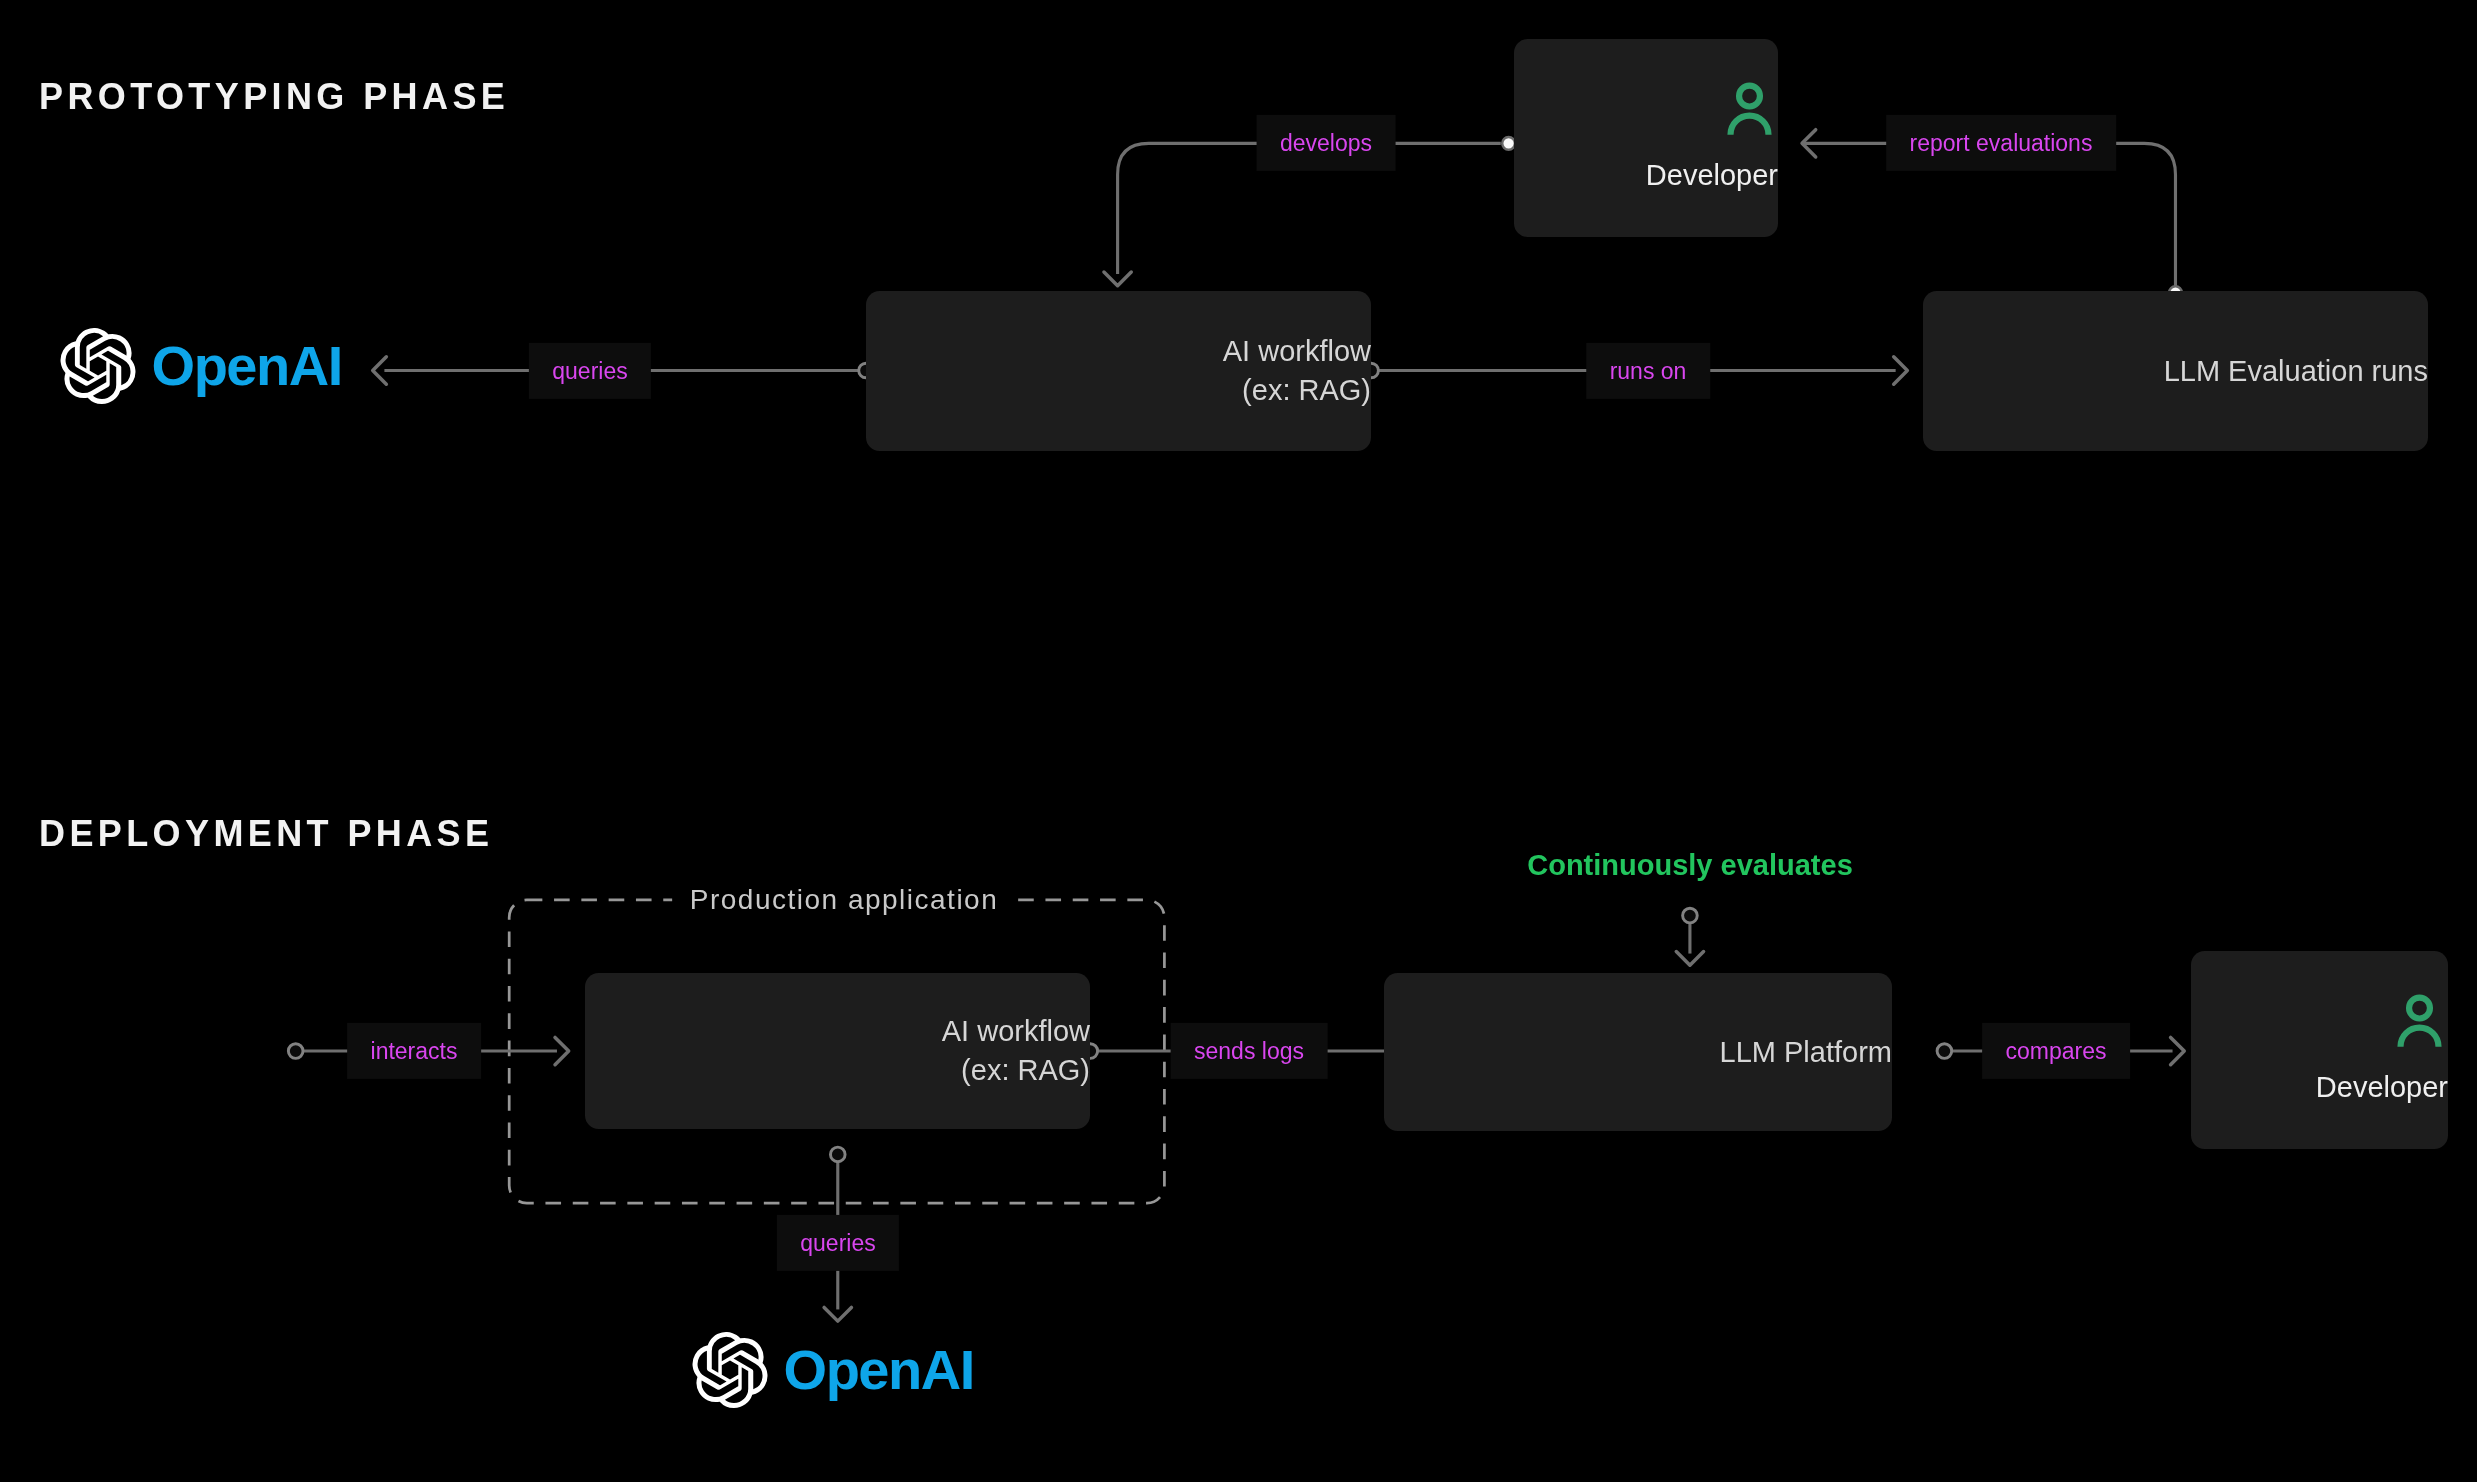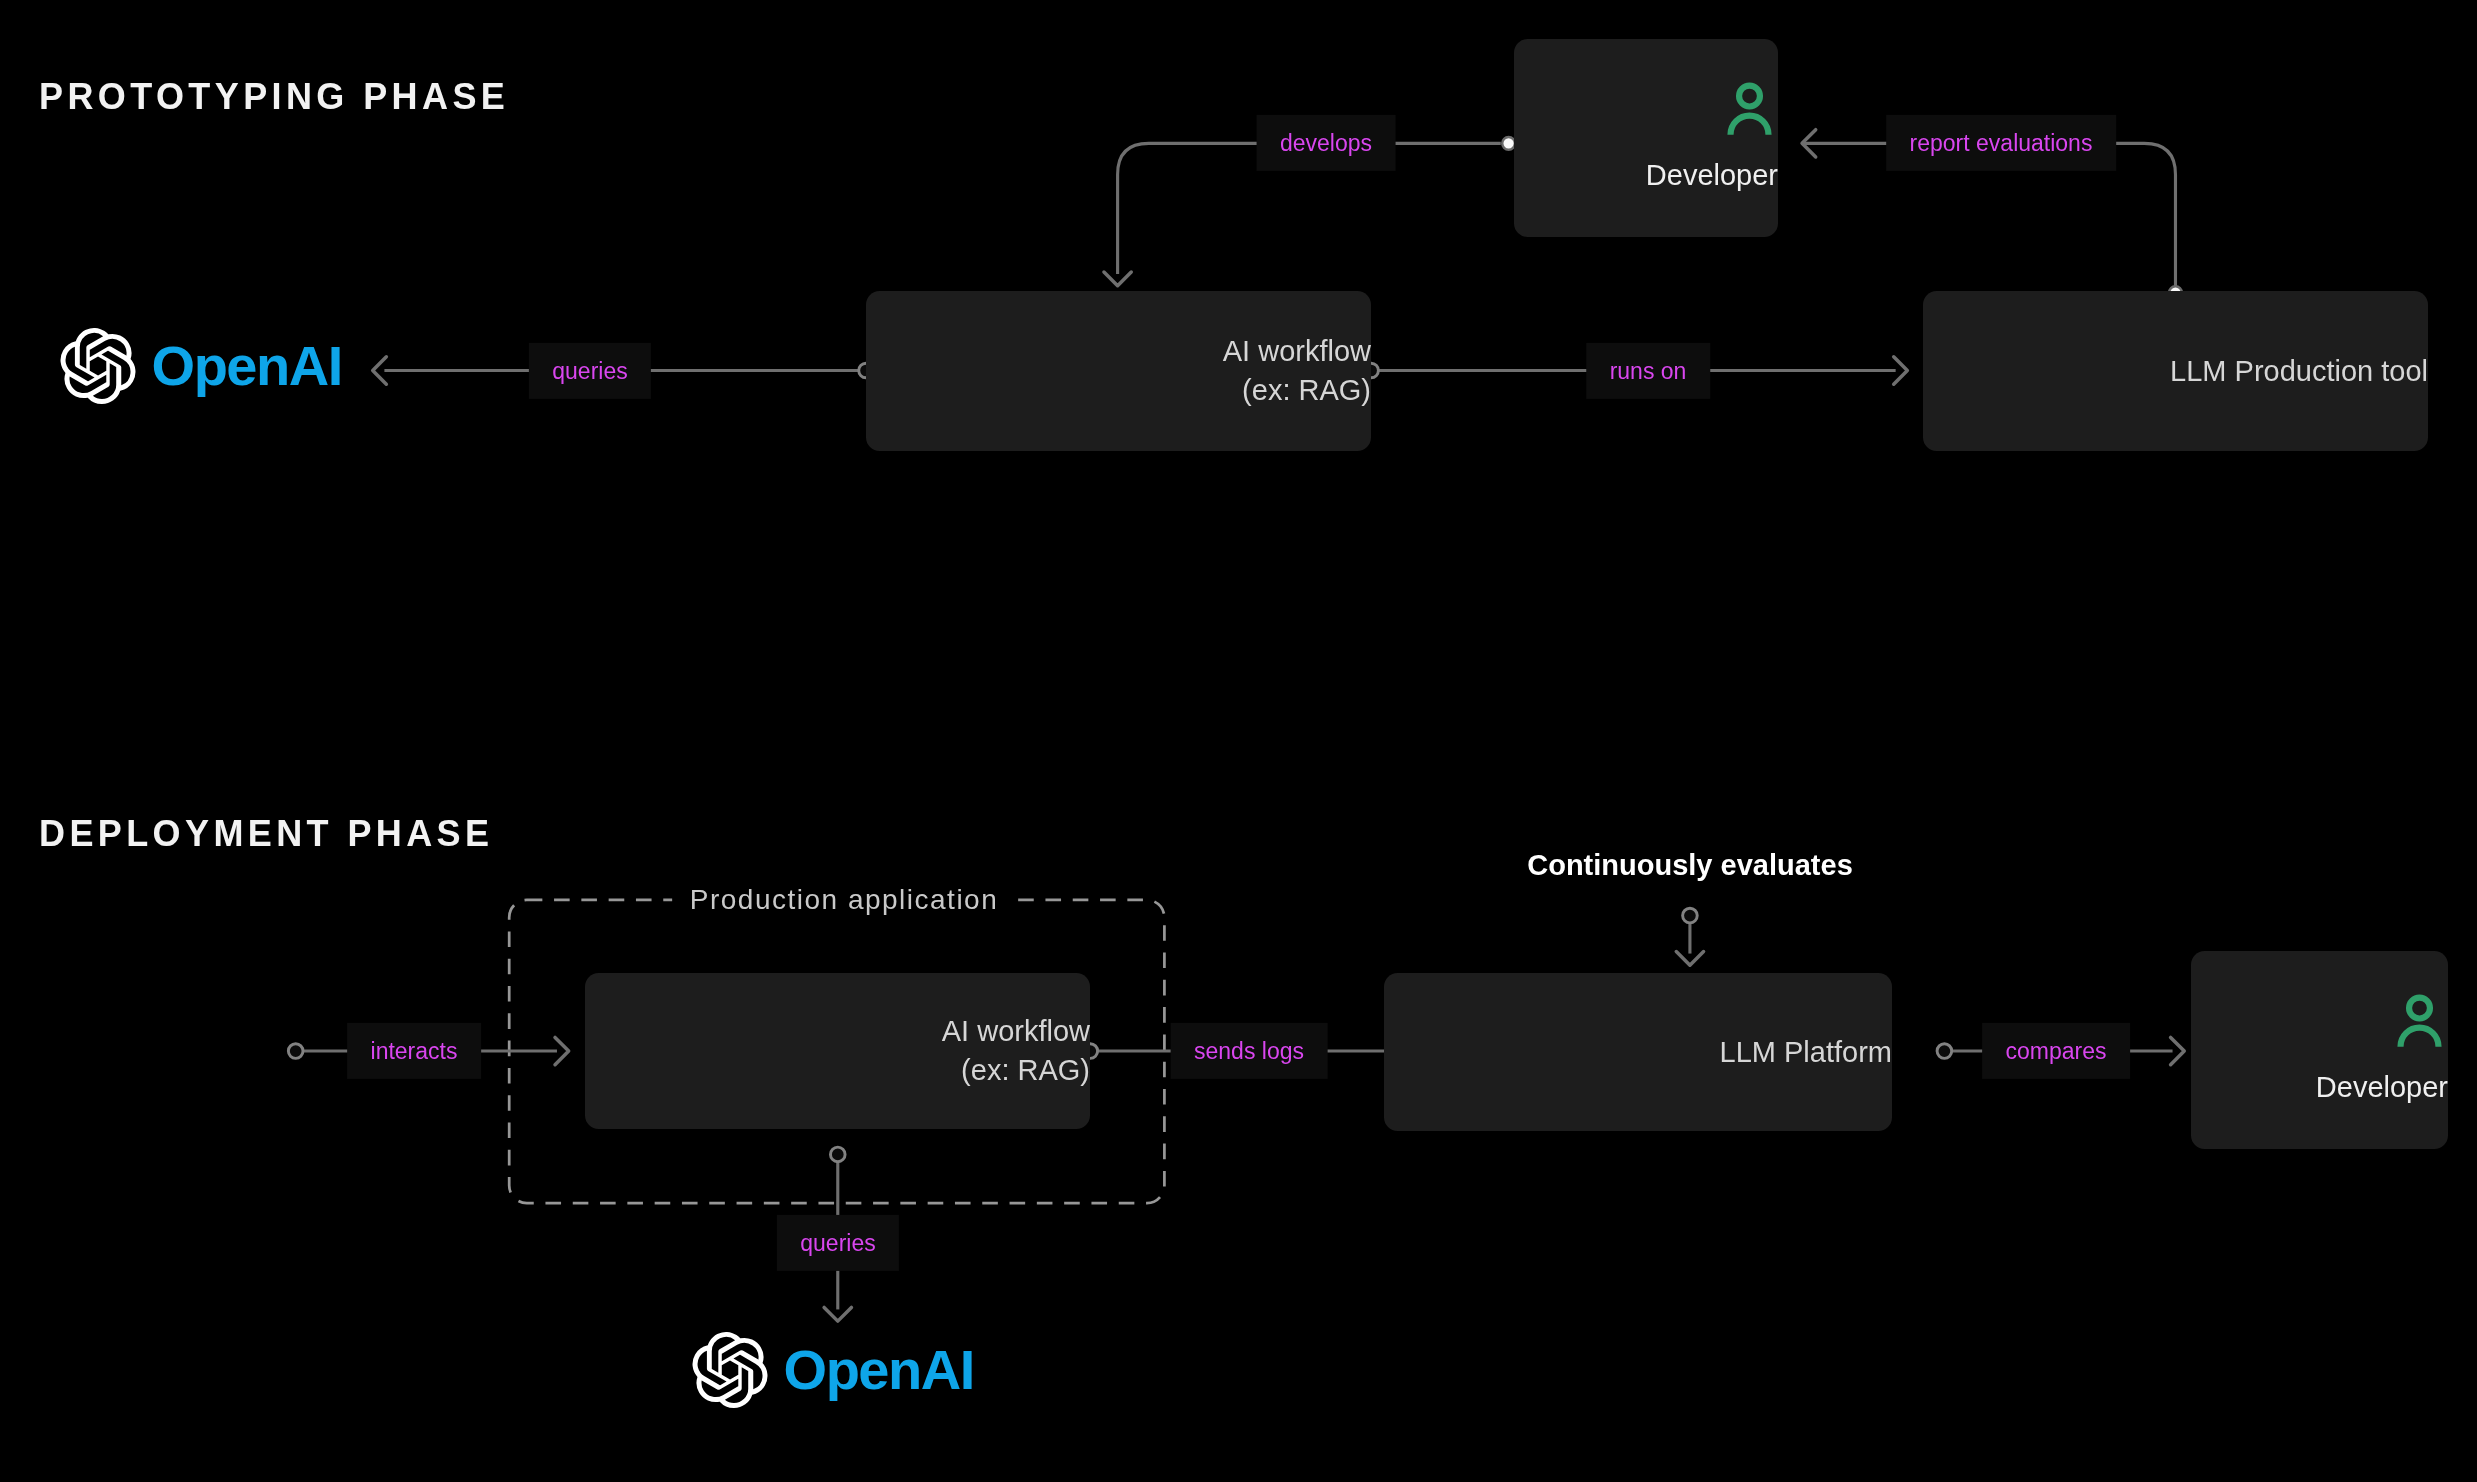--- a/index.html
+++ b/index.html
@@ -34,21 +34,21 @@
   .node .icon{margin-bottom:19.5px;}
   .person-icon{display:block;}
   .person-icon circle,.person-icon path{fill:none; stroke:currentColor; stroke-width:5.2;}
   .edge-label{
     position:absolute; transform:translate(-50%,-50%);
     background:var(--label-bg); color:#d946ef; font-size:23px;
     padding:16.6px 23.4px; white-space:nowrap; line-height:1;
   }
   .free-label{
     position:absolute; transform:translate(-50%,-50%);
-    color:#ffffff; font-size:29px; font-weight:700; white-space:nowrap;
+    color:#22c55e; font-size:29px; font-weight:700; white-space:nowrap;
   }
   .container-title{
     position:absolute; transform:translate(-50%,-50%);
     background:var(--bg); color:#c9c9c9; font-size:28px; letter-spacing:1.5px;
     padding:3.9px 17.6px; white-space:nowrap;
   }
   .brand{
     position:absolute; display:flex; align-items:center; gap:15.6px; color:#0ea5e9;
   }
   .brand .openai-mark{display:block; fill:#ffffff;}
@@ -142,21 +142,21 @@
 
   <div class="node" style="left:1514px; top:39px; width:264px; height:198px;">
     <svg class="person-icon icon" style="color:var(--green);" width="57" height="55" viewBox="0 0 48 46">
       <circle cx="24" cy="12.5" r="8.8"></circle>
       <path d="M 8 45 A 16 16 0 0 1 40 45"></path>
     </svg>
     <div class="node-label">Developer</div>
   </div>
 
   <div class="node" style="left:1923px; top:291px; width:505px; height:160px;">
-    <div class="node-label dim">LLM Production tool</div>
+    <div class="node-label dim">LLM Evaluation runs</div>
   </div>
 
 
   <div class="container-title" style="left:844px; top:900px;">Production application</div>
 
   <div class="node" style="left:585px; top:973px; width:505px; height:156px;">
     <div class="node-label dim">AI workflow</div>
     <div class="node-label dim">(ex: RAG)</div>
   </div>
 

